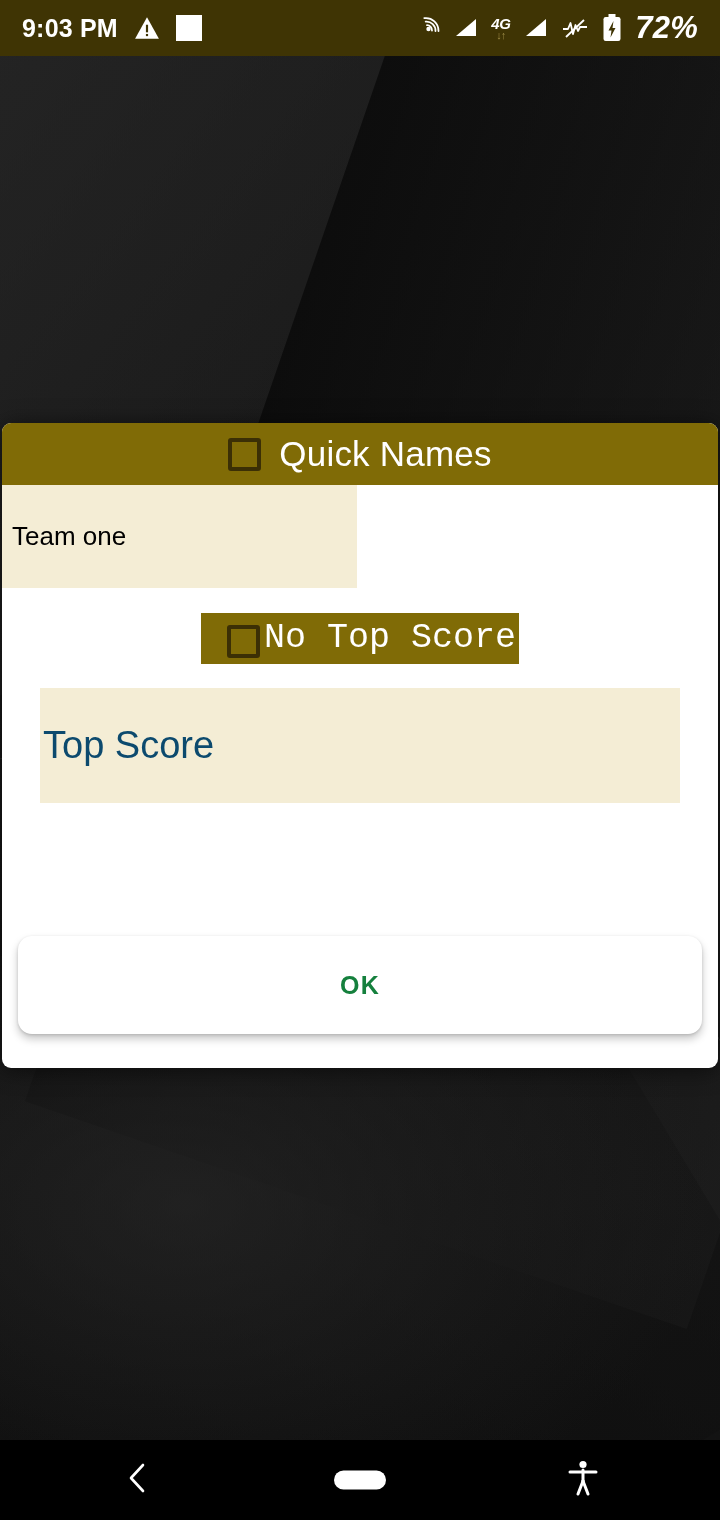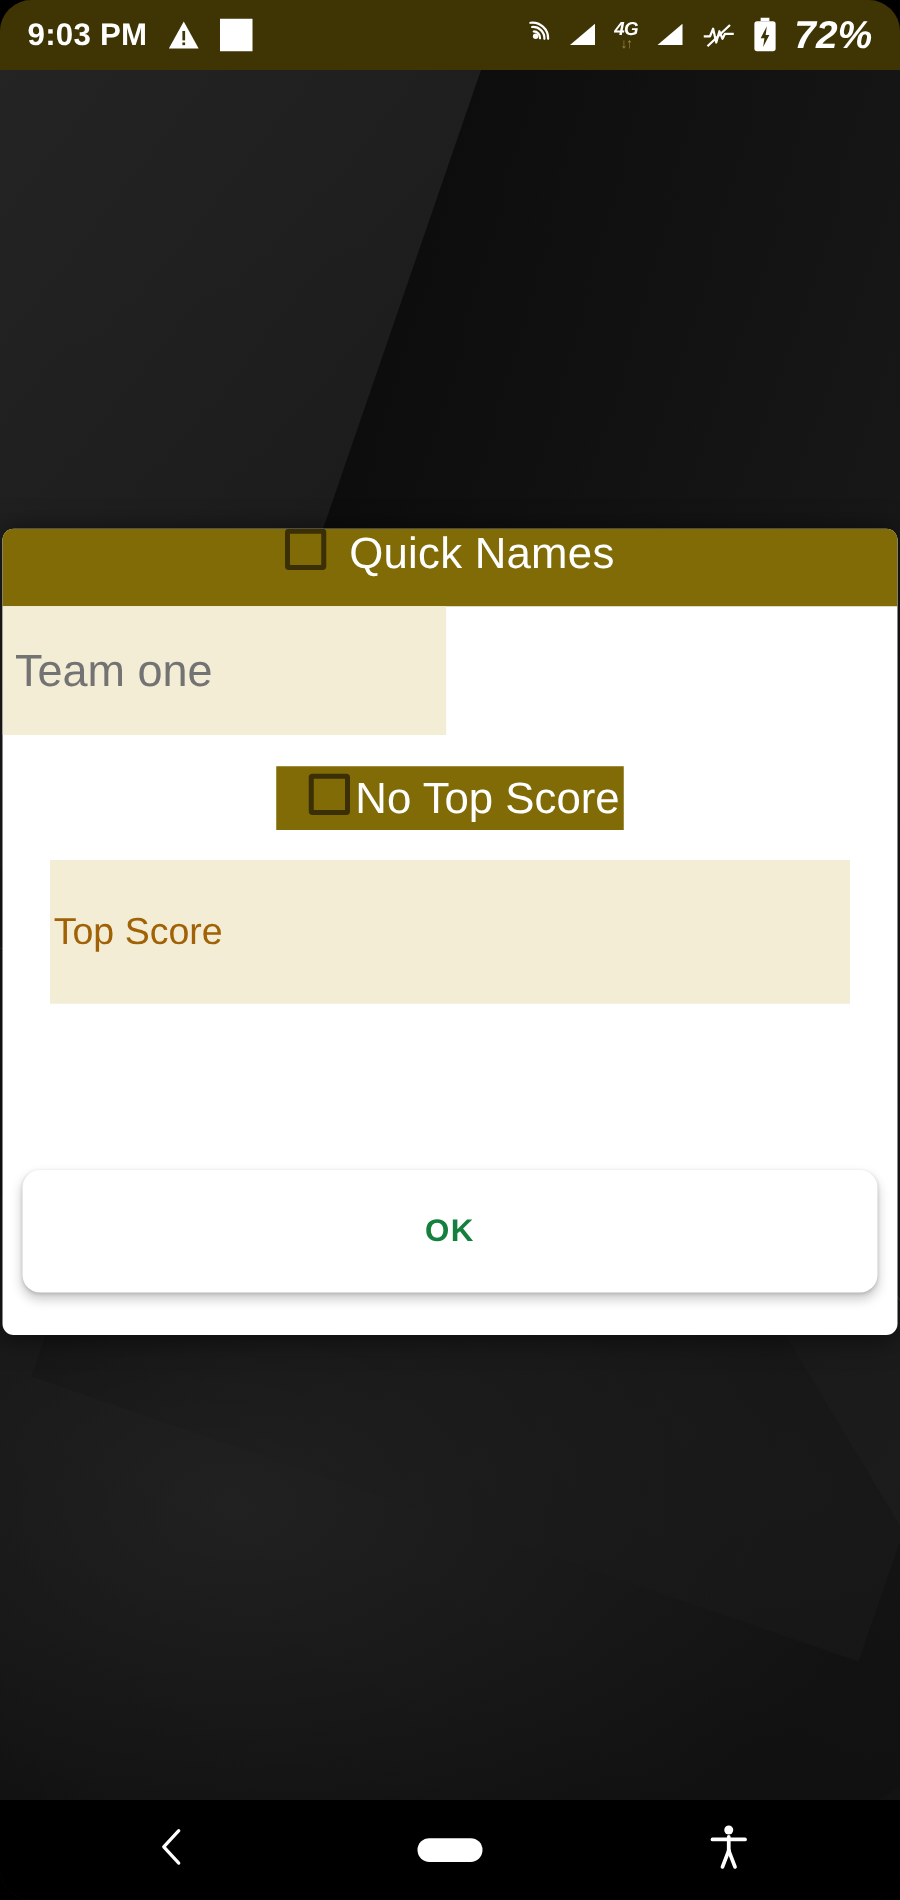--- a/index.html
+++ b/index.html
@@ -7,21 +7,20 @@
     width:720px; height:1520px;
     background:#000;
     font-family:"Liberation Sans", sans-serif;
     overflow:hidden;
   }
   #screen {
     position:relative;
     width:720px; height:1520px;
     background:#111111;
     overflow:hidden;
-    border-radius:25px;
   }
 
   
   #wallpaper {
     position:absolute; left:0; top:56px; width:720px; height:1384px;
     background:
       linear-gradient(160deg, #1c1c1c 0%, #1a1a1a 40%, #161616 70%, #131313 100%);
     overflow:hidden;
   }
   .wp-shape { position:absolute; }
@@ -81,21 +80,21 @@
   #dialog {
     position:absolute; left:2px; top:423px; width:716px; height:645px;
     background:#ffffff;
     border-radius:9px;
     overflow:hidden;
     box-shadow:0 2px 22px rgba(0,0,0,0.55);
   }
 
   #dlg-header {
     height:62px; background:#806b06;
-    display:flex; align-items:flex-start; justify-content:center;
+    display:flex; align-items:center; justify-content:center;
     gap:18px;
   }
   .cbx {
     width:33px; height:33px;
     border:4px solid #3b2f05;
     border-radius:3px;
     background:transparent;
     flex:0 0 auto;
   }
   #dlg-header-title {
@@ -103,44 +102,45 @@
   }
 
   #rowFields {
     display:flex; gap:7px;
     padding:0; margin:0;
     height:103px;
   }
   .field {
     background:#f4edd5;
     display:flex; align-items:center;
-    font-size:36px; color:#737373;
+    font-size:26px; color:#000000;
     padding-left:10px;
   }
   #field-team-one { width:355px; }
   #field-team-two { width:354px; padding-left:12px; }
 
   #noTopScoreWrap {
     height:100px;
     display:flex; align-items:center; justify-content:center;
   }
   #noTopScore {
     background:#806b06;
-    display:inline-flex; align-items:flex-start; gap:4px;
+    display:inline-flex; align-items:flex-end; gap:4px;
     padding:6px 3px 6px 26px;
     height:51px;
+    font-family:Liberation Mono, monospace;
   }
   #noTopScore .lbl { color:#ffffff; font-size:35px; }
 
   #topScoreWrap { padding:0 38px; }
   #field-top-score {
     background:#f4edd5;
     height:115px;
     display:flex; align-items:center;
-    font-size:30px; color:#a16207;
+    font-size:38px; color:#0c4a6e;
     padding-left:3px;
   }
 
   #buttonBar {
     position:absolute; left:16px; right:16px; top:513px;
     display:flex; gap:22px;
   }
   .dlg-btn {
     flex:1 1 0;
     height:98px;

